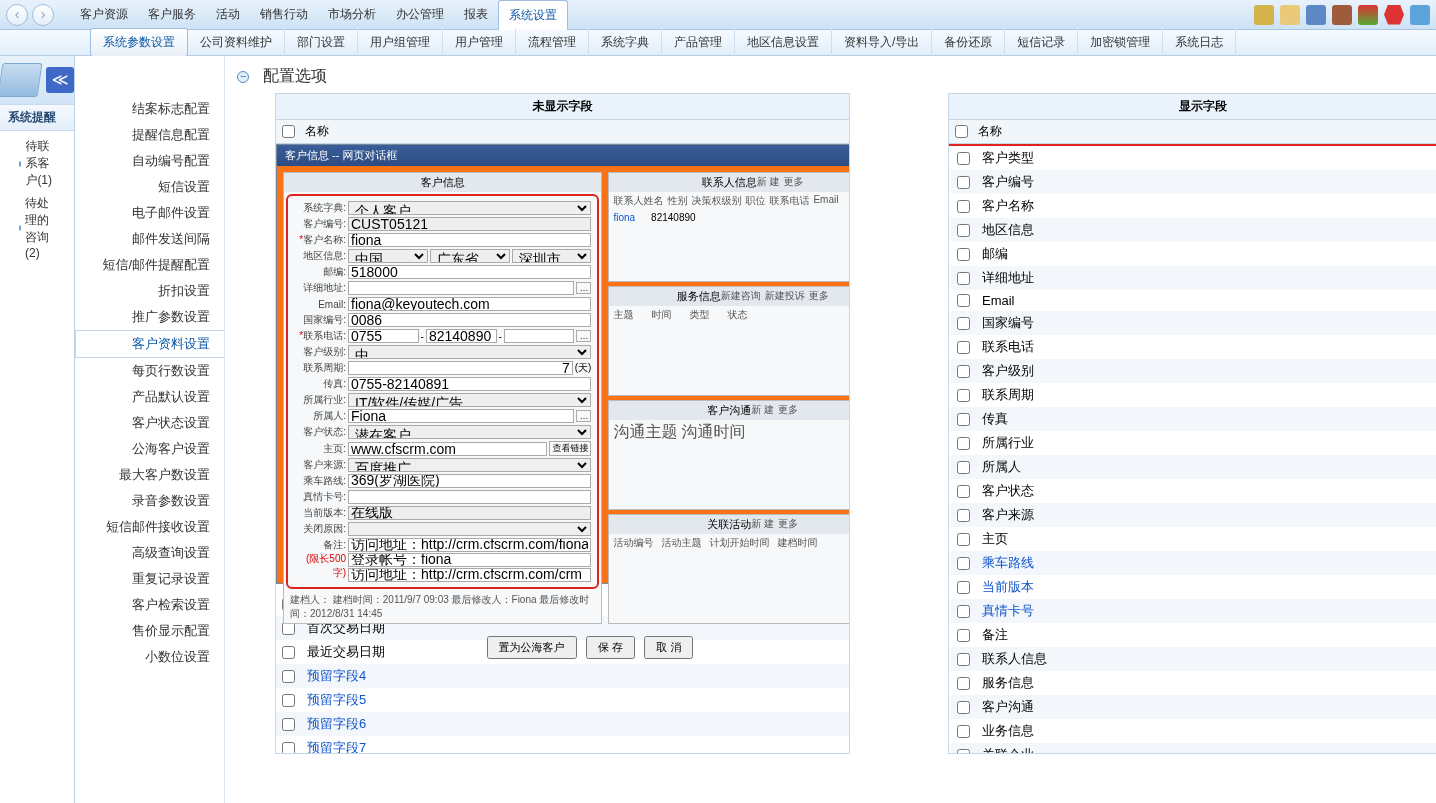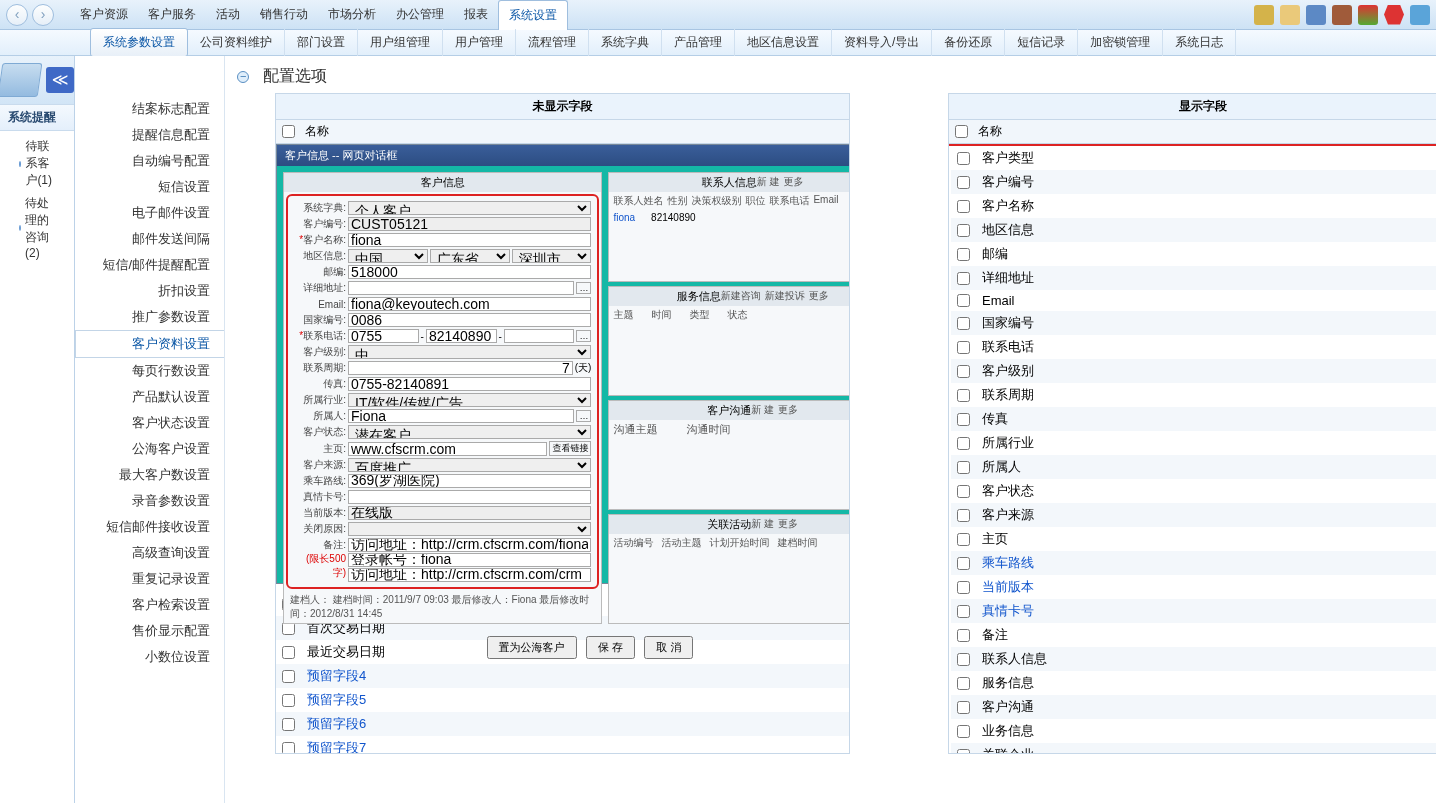--- a/index.html
+++ b/index.html
@@ -151,21 +151,21 @@
   border:2px solid #d22;
   padding-left:4px;
   margin-left:-4px;
   margin-right:-4px;
   padding-right:4px;
 }
 
 .dialog-preview {
   width: 628px;
   height: 440px;
-  border:1px solid #789; background:#14b8a6;
+  border:1px solid #789; background:#f97316;
   position:relative;
   margin:0 0 8px 0;
 }
 .dialog-titlebar { background: linear-gradient(#3a5e9a,#2c4d82); color:#fff; padding:3px 8px; font-size:11px; display:flex; justify-content:space-between;}
 .dialog-inner { padding:6px; display:flex; gap:6px; }
 .dlg-col { flex:1; border:1px solid #bbb; background:#f6f8fa; }
 .dlg-h { background:#e2e8ee; padding:2px 6px; font-size:11px; display:flex; justify-content:center; }
 .dlg-h .btns { display:flex; gap:4px; font-size:10px; color:#555;}
 .dlg-field { display:flex; align-items:center; font-size:10px; padding:1px 4px; gap:2px;}
 .dlg-field label { width:52px; text-align:right; color:#444;}
@@ -437,21 +437,21 @@
                     <div style="height:40px"></div>
                   </div>
                   <div class="dlg-col">
                     <div class="dlg-h">
                         <span>客户沟通</span>
                         <span class="btns">
                           <span>新 建</span>
                           <span>更多</span>
                         </span>
                       </div>
-                    <div style="display:flex;font-size:11px;padding:2px 4px;gap:29px;color:#555;">
+                    <div style="display:flex;font-size:16px;padding:2px 4px;gap:4px;color:#555;">
                       <span>沟通主题</span>
                         <span>沟通时间</span>
                     </div>
                     <div style="height:40px"></div>
                   </div>
                   <div class="dlg-col">
                     <div class="dlg-h">
                         <span>关联活动</span>
                         <span class="btns">
                           <span>新 建</span>

